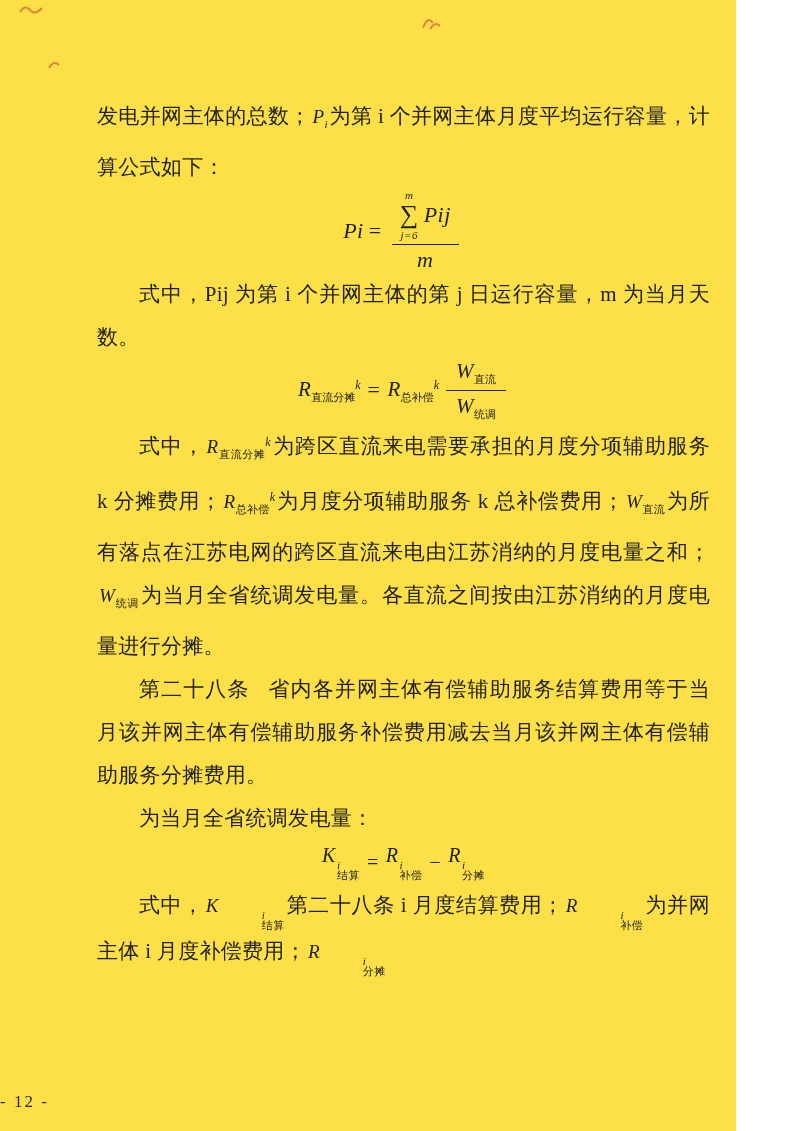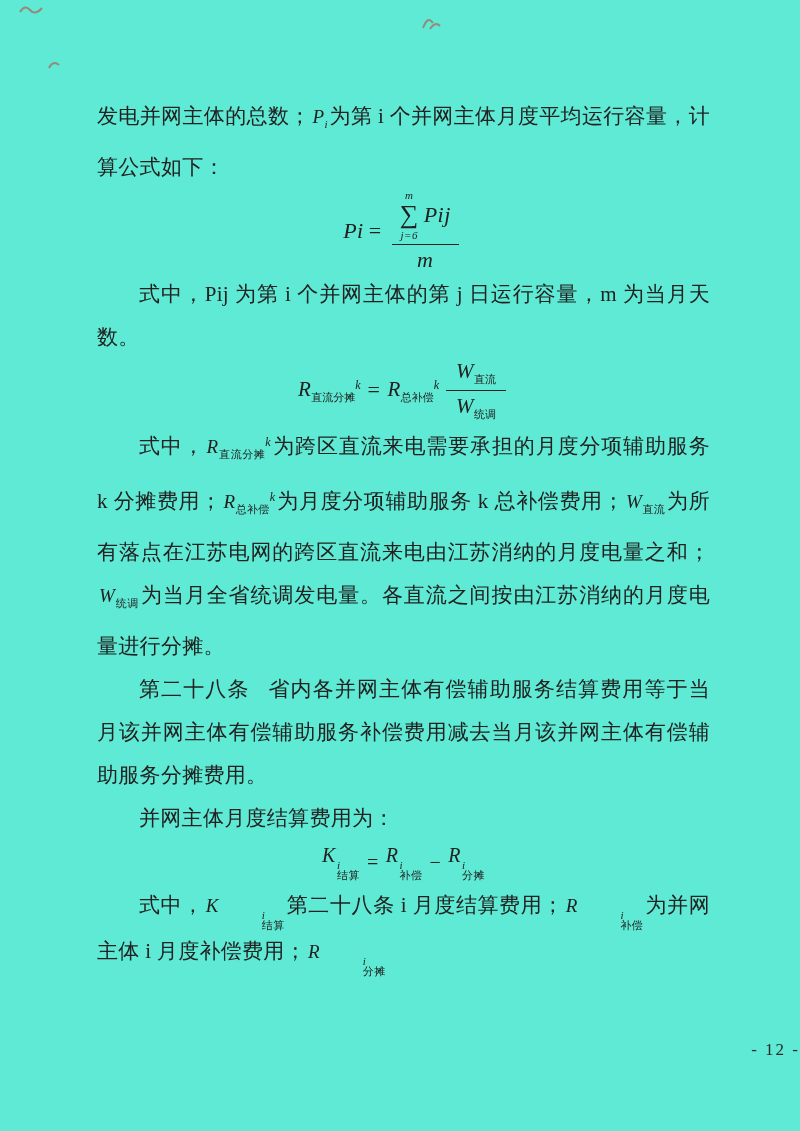--- a/index.html
+++ b/index.html
@@ -1,19 +1,19 @@
 <!DOCTYPE html>
 <html><head>
 <meta charset="utf-8">
 <style>
   html, body { margin: 0; padding: 0; }
   .page {
-    width: 800px;
+    width: 736px;
     height: 1131px;
-    background: #5eead4;
+    background: #fde047;
     position: relative;
     overflow: hidden;
     font-family: "Liberation Serif", "DejaVu Serif", serif;
     color: #212121;
   }
   .content {
     position: absolute;
     left: 97px;
     top: 95px;
     width: 613px;
@@ -55,22 +55,22 @@
   .frac .den { padding-top: 2px; }
   .sum { display: inline-flex; flex-direction: column; align-items: center; line-height: 1; margin-right: 5px; font-style: normal; }
   .sum .lim { font-size: 11px; font-style: italic; line-height: 12px; }
   .sum .sym { font-size: 26px; line-height: 28px; }
   .f2 .math .base, .f2w { font-size: 21px; }
   .f2 .math sub { font-size: 11px; }
   .f3 .math .base { font-size: 20px; }
 
   .page-num {
     position: absolute;
-    left: 0; right: 0; top: 1040px;
-    text-align: right;
+    left: 0; right: 0; top: 1092px;
+    text-align: left;
     font-size: 17px;
     letter-spacing: 2px;
     color: #2a2a2a;
   }
 
   .red-mark { position: absolute; opacity: 0.55; }
 </style>
 </head>
 <body>
 
@@ -118,21 +118,21 @@
             <span class="math"><span class="base f2w">W</span><sub>直流</sub></span>
           </span>
         <span class="den"><span class="math"><span class="base f2w">W</span><sub>统调</sub></span></span>
       </span>
     </div>
 
     <p class="para indent"><span>式中，</span><span class="math"><span class="base">R</span><sub>直流分摊</sub><sup>k</sup></span><span>为跨区直流来电需要承担的月度分项辅助服务 k 分摊费用；</span><span class="math"><span class="base">R</span><sub>总补偿</sub><sup>k</sup></span><span>为月度分项辅助服务 k 总补偿费用；</span><span class="math"><span class="base">W</span><sub>直流</sub></span><span>为所有落点在江苏电网的跨区直流来电由江苏消纳的月度电量之和；</span><span class="math"><span class="base">W</span><sub>统调</sub></span><span>为当月全省统调发电量。各直流之间按由江苏消纳的月度电量进行分摊。</span></p>
 
     <p class="para indent"><span class="article-label">第二十八条</span><span>省内各并网主体有偿辅助服务结算费用等于当月该并网主体有偿辅助服务补偿费用减去当月该并网主体有偿辅助服务分摊费用。</span></p>
 
-    <p class="para indent">并网主体月度结算费用为：</p>
+    <p class="para indent">为当月全省统调发电量：</p>
 
     <div class="formula f3">
       <span class="math"><span class="base">K</span><span class="stack">
             <span class="st-top">i</span>
             <span class="st-bot">结算</span>
           </span></span>
       <span class="gap">=</span>
       <span class="math"><span class="base">R</span><span class="stack">
             <span class="st-top">i</span>
             <span class="st-bot">补偿</span>

